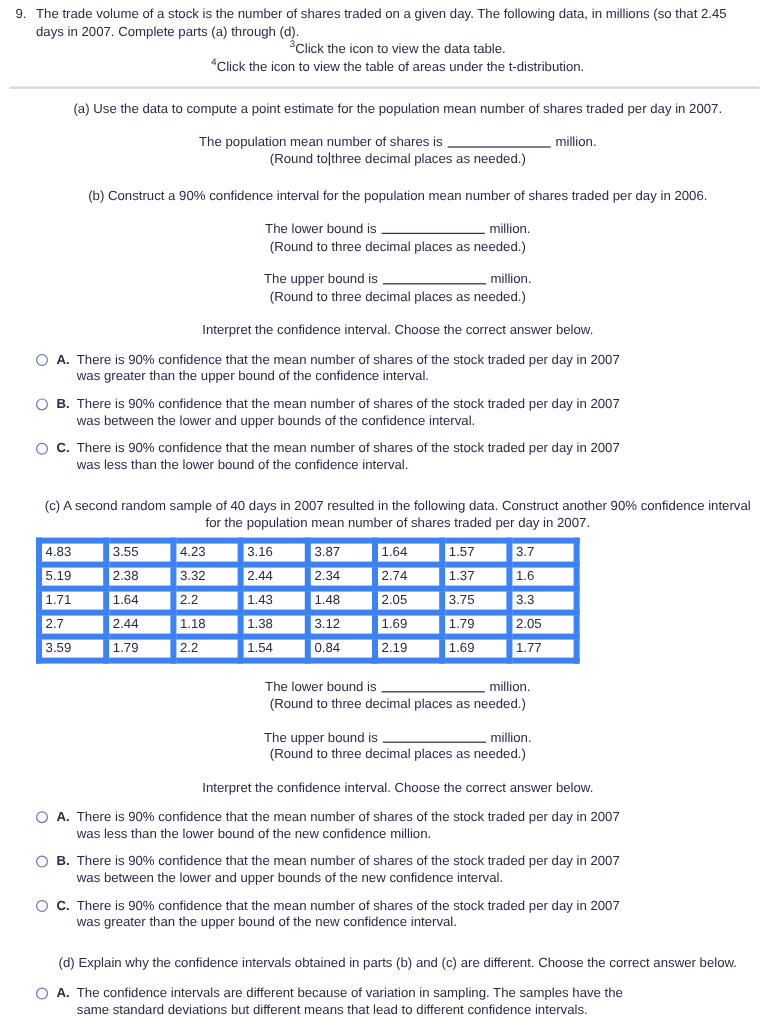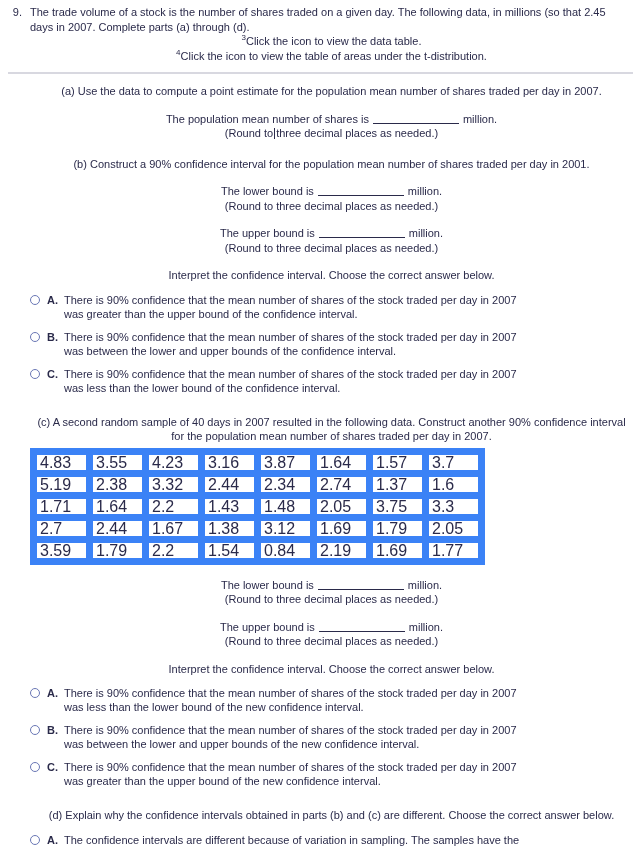--- a/index.html
+++ b/index.html
@@ -85,25 +85,25 @@
   .choice-text { flex: 1 1 auto; line-height: 14px; }
   .choice-text .l2 { display: block; }
 
   
   table.data {
     border-collapse: collapse;
     margin-top: 4px;
     table-layout: fixed;
   }
   table.data td {
-    border: 7px solid #3b82f6;
+    border: 5px solid #3b82f6;
     width: 56px;
     height: 16px;
     padding: 0 0 0 3px;
-    font-size: 16px;
+    font-size: 11px;
     line-height: 15px;
     color: #2a2a4a;
     white-space: nowrap;
   }
 </style>
 </head>
 <body>
 
 <div class="page">
 
@@ -130,21 +130,21 @@
       <span>The population mean number of shares is</span><span class="blank"></span><span>million.</span>
     </p>
     <p>
       <span>(Round to</span><span class="caret"></span><span>three decimal places as needed.)</span>
     </p>
   </div>
 
   <div class="gap-lg"></div>
 
   <div class="part">
-    <p>(b) Construct a 90% confidence interval for the population mean number of shares traded per day in 2001.</p>
+    <p>(b) Construct a 90% confidence interval for the population mean number of shares traded per day in 2006.</p>
     <div class="gap-md"></div>
     <p>
       <span>The lower bound is</span><span class="blank"></span><span>million.</span>
     </p>
     <p>(Round to three decimal places as needed.)</p>
     <div class="gap-md"></div>
     <p>
       <span>The upper bound is</span><span class="blank"></span><span>million.</span>
     </p>
     <p>(Round to three decimal places as needed.)</p>
@@ -213,21 +213,21 @@
           <td>2.2</td>
           <td>1.43</td>
           <td>1.48</td>
           <td>2.05</td>
           <td>3.75</td>
           <td>3.3</td>
         </tr>
         <tr>
           <td>2.7</td>
           <td>2.44</td>
-          <td>1.67</td>
+          <td>1.18</td>
           <td>1.38</td>
           <td>3.12</td>
           <td>1.69</td>
           <td>1.79</td>
           <td>2.05</td>
         </tr>
         <tr>
           <td>3.59</td>
           <td>1.79</td>
           <td>2.2</td>
@@ -252,21 +252,21 @@
     <p>(Round to three decimal places as needed.)</p>
     <div class="gap-md"></div>
     <p>Interpret the confidence interval. Choose the correct answer below.</p>
 
     <div class="choices">
       <div class="choice">
         <span class="radio"></span>
         <span class="choice-letter">A.</span>
         <span class="choice-text">
           <span>There is 90% confidence that the mean number of shares of the stock traded per day in 2007</span>
-          <span class="l2">was less than the lower bound of the new confidence interval.</span>
+          <span class="l2">was less than the lower bound of the new confidence million.</span>
         </span>
       </div>
       <div class="choice">
         <span class="radio"></span>
         <span class="choice-letter">B.</span>
         <span class="choice-text">
           <span>There is 90% confidence that the mean number of shares of the stock traded per day in 2007</span>
           <span class="l2">was between the lower and upper bounds of the new confidence interval.</span>
         </span>
       </div>

